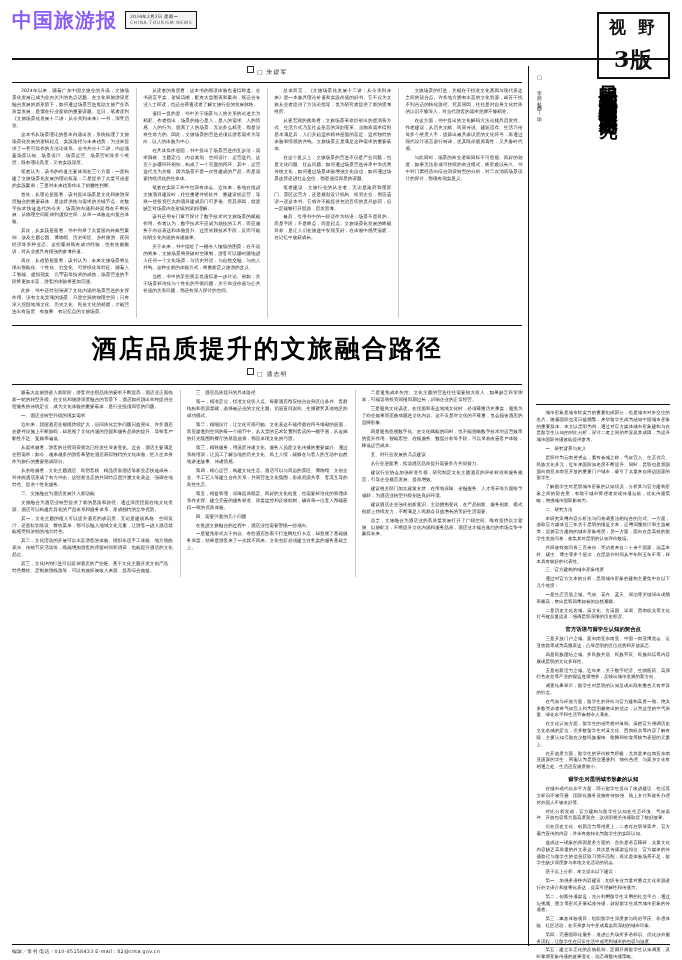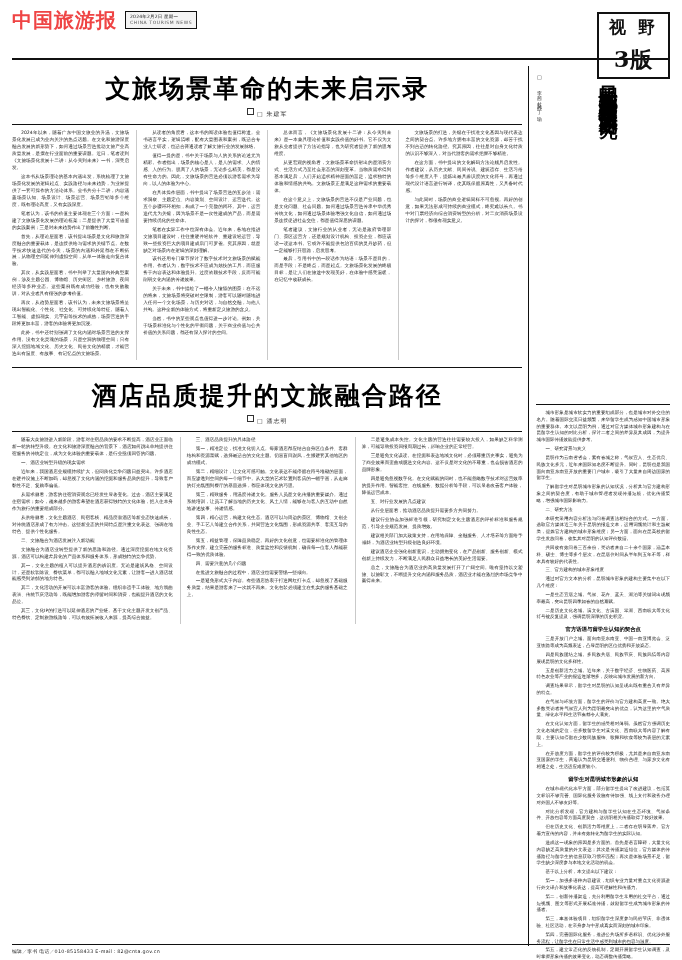--- a/index.html
+++ b/index.html
@@ -35,21 +35,21 @@
   .mast-left {
     display: flex;
     align-items: center;
     gap: 8px;
   }
   .logo-cn {
     font-family: "DejaVu Serif", "Liberation Serif", serif;
     font-weight: bold;
     font-size: 20px;
     letter-spacing: 1px;
-    color: #ef4444;
+    color: #8b5cf6;
     line-height: 1;
     white-space: nowrap;
   }
   .logo-box {
     border: 1px solid #111;
     padding: 2px 4px;
     font-size: 4.5px;
     line-height: 1.35;
     color: #222;
     background: #f4f4f4;
@@ -157,21 +157,20 @@
     text-indent: 9px;
     color: #1a1a1a;
     word-break: break-all;
     font-family: "DejaVu Sans", "Liberation Sans", sans-serif;
   }
 
   
   .article2 {
     margin-top: 7px;
     border-top: 1px solid #111;
-    padding-top: 5px;
   }
 
   
   .vert-title {
     writing-mode: vertical-rl;
     text-orientation: upright;
     font-family: "DejaVu Serif", "Liberation Serif", serif;
     font-weight: bold;
     font-size: 19px;
     letter-spacing: 2px;
@@ -233,21 +232,20 @@
       <span class="sec">视 野</span>
       <span class="pg">3版</span>
     </div>
   </div>
 
   <div class="content">
 
     <div class="left-zone">
 
       <div>
-        <div class="headline">文旅场景革命的未来启示录</div>
         <div class="byline"><span class="sq"></span><span>□ 朱建军</span></div>
         <div class="rule-thin"></div>
         <div class="cols-4">
           <div class="col">
             <p class="t">2024年以来，随着广东中国文旅业的升温，文旅场景化发展已成为业内关注的热点话题。在文化和旅游深度融合发展的新形势下，如何通过场景营造推动文旅产业高质量发展，是摆在行业面前的重要课题。近日，笔者读到《文旅场景化发展十二讲：从今天到未来》一书，深受启发。</p>
             <p class="t">这本书从场景理论的基本内涵出发，系统梳理了文旅场景化发展的逻辑起点、实践路径与未来趋势，为业界提供了一套可操作的方法论体系。全书共分十二讲，内容涵盖场景认知、场景设计、场景运营、场景营销等多个维度，既有理论高度，又有实践深度。</p>
             <p class="t">笔者认为，该书的价值主要体现在三个方面：一是构建了文旅场景化发展的理论框架；二是提供了大量可借鉴的实践案例；三是对未来趋势作出了前瞻性判断。</p>
             <p class="t">首先，从理论层面看，该书提出场景是文化和旅游深度融合的重要载体，是连接供给与需求的关键节点。在数字技术快速迭代的今天，场景的内涵和外延都在不断拓展，从物理空间延伸到虚拟空间，从单一体验走向复合体验。</p>
             <p class="t">其次，从实践层面看，书中列举了大量国内外典型案例，涉及主题公园、博物馆、历史街区、乡村旅游、夜间经济等多种业态。这些案例既有成功经验，也有失败教训，对从业者具有很强的参考价值。</p>
             <p class="t">再次，从趋势层面看，该书认为，未来文旅场景将呈现出智能化、个性化、社交化、可持续化等特征。随着人工智能、虚拟现实、元宇宙等技术的成熟，场景营造的手段将更加丰富，游客的体验将更加沉浸。</p>

